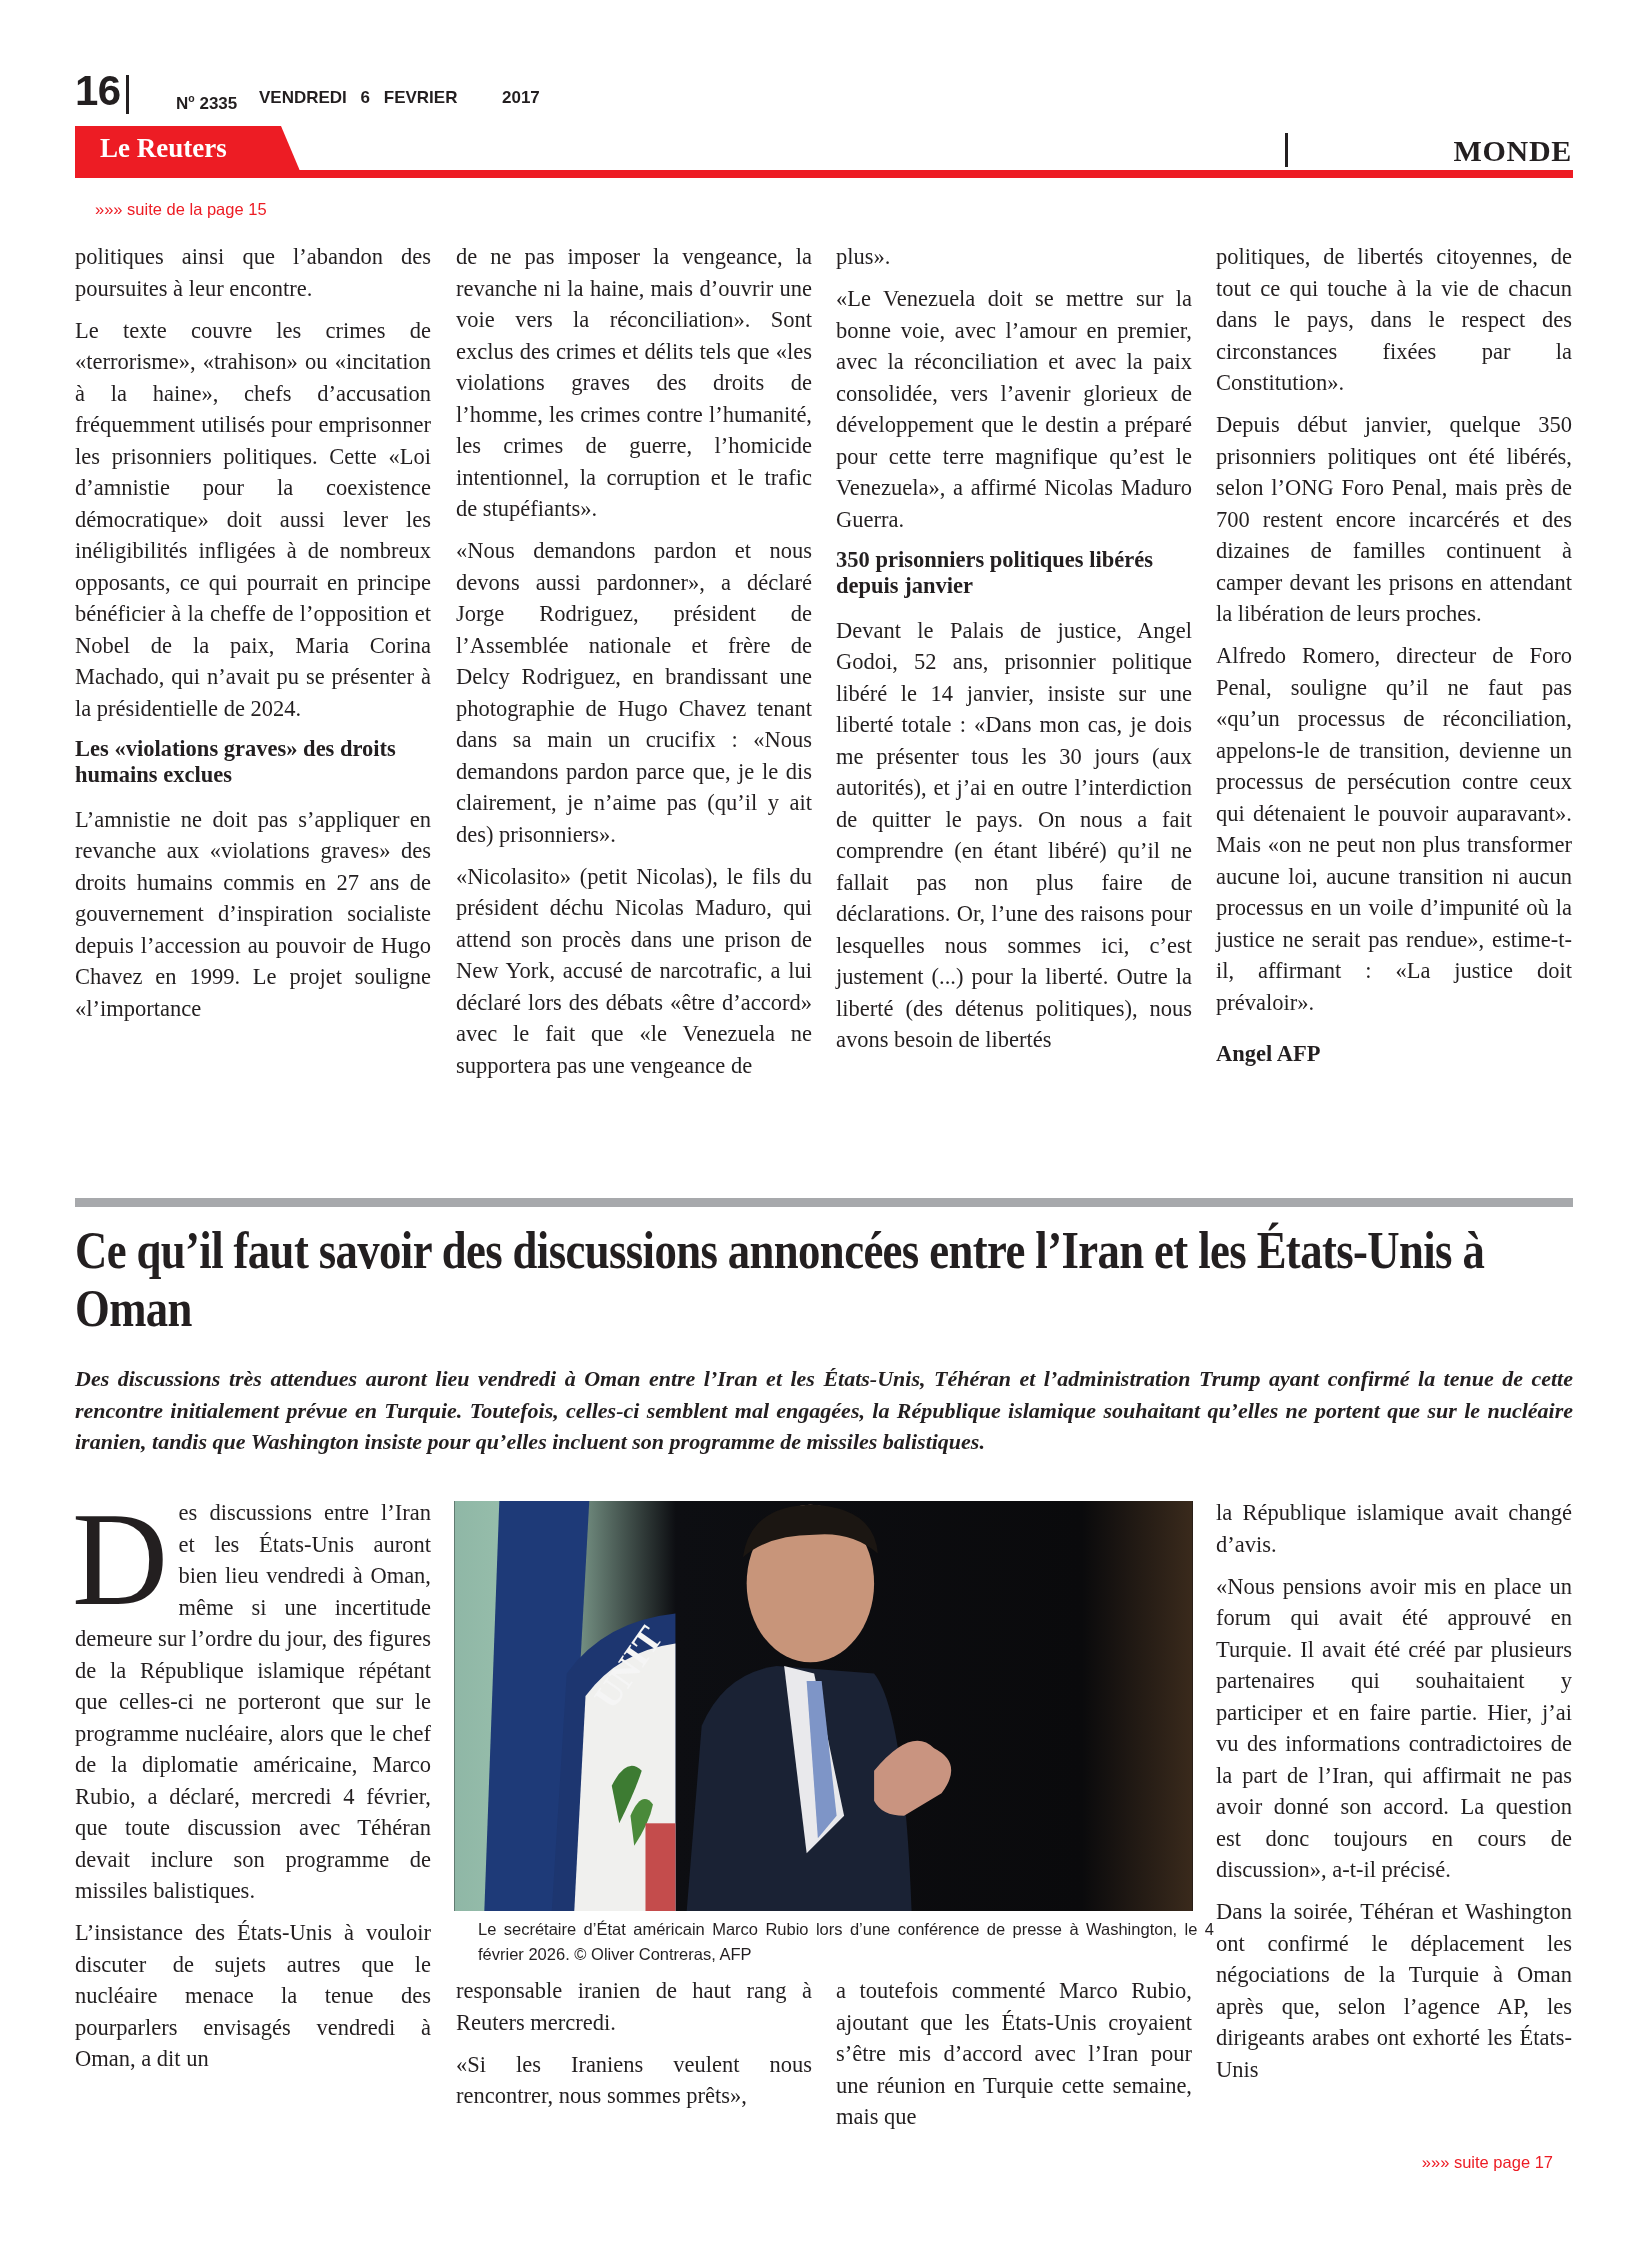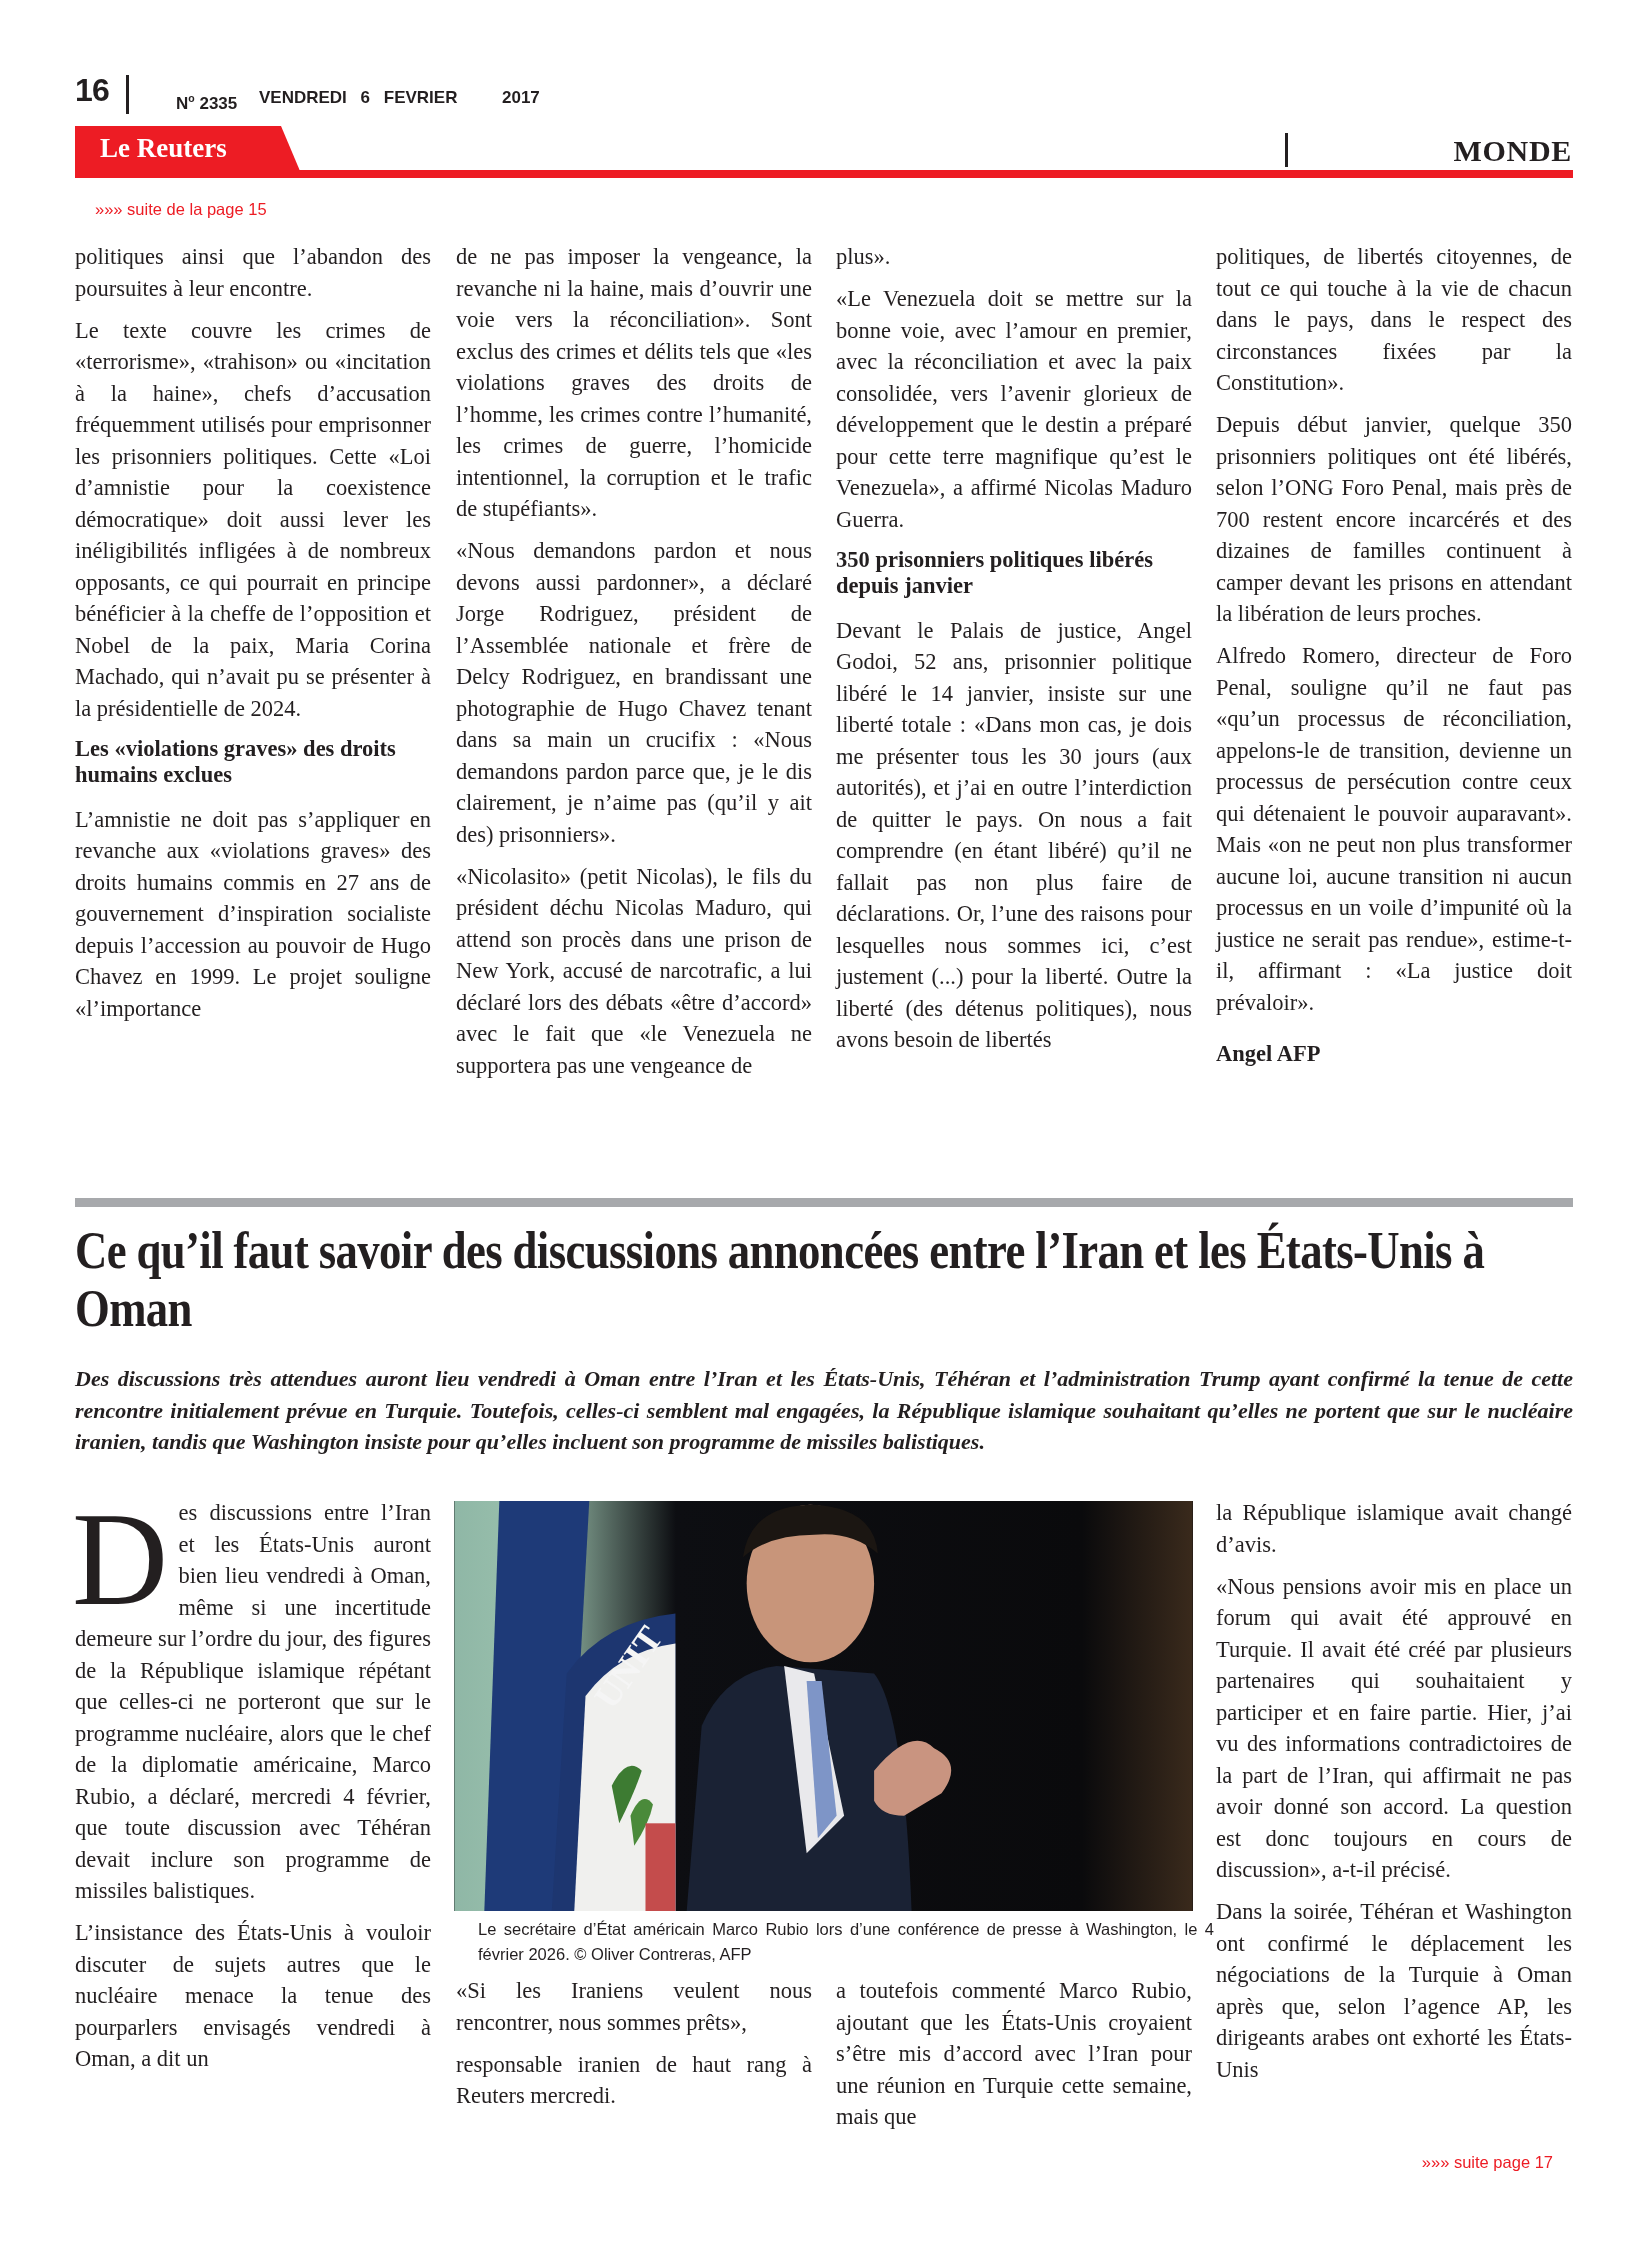--- a/index.html
+++ b/index.html
@@ -1,18 +1,18 @@
 <!DOCTYPE html>
 <html style="font-size:12px"><head>
 <meta charset="utf-8">
 <style>
   html, body { margin:0; padding:0; background:#ffffff; }
   body { width:1650px; height:2250px; position:relative; overflow:hidden; color:#231f20; font-family:"Liberation Serif", serif; }
   .abs { position:absolute; }
-  .folio { left:75px; top:72px; font-family:"Liberation Sans", sans-serif; font-weight:bold; font-size:32px; letter-spacing:-0.7px; line-height:37px; }
+  .folio { left:75px; top:72px; font-family:"Liberation Sans", sans-serif; font-weight:bold; font-size:42px; letter-spacing:-0.7px; line-height:37px; }
   .folio-bar { left:126px; top:75px; width:3px; height:39px; background:#231f20; }
   .issue { left:148px; top:87px; font-family:"Liberation Sans", sans-serif; font-weight:bold; font-size:17px; line-height:22.5px;margin-left:28px; }
   .issue sup { font-size:10.5px; }
   .date { left:259px; top:87px; font-family:"Liberation Sans", sans-serif; font-weight:bold; font-size:17px; line-height:22.5px; word-spacing:9px; }
   .year { left:502px; top:87px; font-family:"Liberation Sans", sans-serif; font-weight:bold; font-size:17px; line-height:22.5px; }
   .brand { left:75px; top:126px; width:225px; height:45px; background:#ed1c24; clip-path:polygon(0 0, 206px 0, 225px 45px, 0 45px); }
   .brand-text { left:100px; top:130px; color:#fff; font-family:"Liberation Serif", serif; font-weight:bold; font-size:27px; line-height:36px; }
   .redline { left:75px; top:170px; width:1498px; height:7.5px; background:#ed1c24; }
   .section-bar { left:1285px; top:133px; width:3px; height:34px; background:#231f20; }
   .section { right:78px; top:132px; font-family:"Liberation Serif", serif; font-weight:bold; font-size:30px; line-height:37px; letter-spacing:0.7px; }
@@ -101,22 +101,22 @@
     <path d="M440 220 L480 230 L520 420 L470 470 Z" fill="#e9e9ec"></path>
     <path d="M470 240 L490 240 L510 420 L485 450 Z" fill="#7e95c7"></path>
     <ellipse cx="475" cy="110" rx="85" ry="105" fill="#c8957a"></ellipse>
     <path d="M385 75 Q395 5 480 5 Q560 10 565 70 Q530 40 480 45 Q420 45 385 75 Z" fill="#1b1612"></path>
     <path d="M560 360 Q610 300 640 330 Q680 350 650 390 L600 420 Q570 420 560 400 Z" fill="#c99480"></path>
   </svg>
 </div>
 <div class="abs caption">Le secrétaire d’État américain Marco Rubio lors d’une conférence de presse à Washington, le 4 février 2026. © Oliver Contreras, AFP</div>
 
 <div class="col" style="left:456px; top:1975px;">
+  <p>responsable iranien de haut rang à Reuters mercredi.</p>
   <p>«Si les Iraniens veulent nous rencontrer, nous sommes prêts»,</p>
-  <p>responsable iranien de haut rang à Reuters mercredi.</p>
 </div>
 <div class="col" style="left:836px; top:1975px;">
   <p>a toutefois commenté Marco Rubio, ajoutant que les États-Unis croyaient s’être mis d’accord avec l’Iran pour une réunion en Turquie cette semaine, mais que</p>
 </div>
 <div class="col" style="left:1216px; top:1497px;">
   <p>la République islamique avait changé d’avis.</p>
   <p>«Nous pensions avoir mis en place un forum qui avait été approuvé en Turquie. Il avait été créé par plusieurs partenaires qui souhaitaient y participer et en faire partie. Hier, j’ai vu des informations contradictoires de la part de l’Iran, qui affirmait ne pas avoir donné son accord. La question est donc toujours en cours de discussion», a-t-il précisé.</p>
   <p>Dans la soirée, Téhéran et Washington ont confirmé le déplacement les négociations de la Turquie à Oman après que, selon l’agence AP, les dirigeants arabes ont exhorté les États-Unis</p>
 </div>
 

